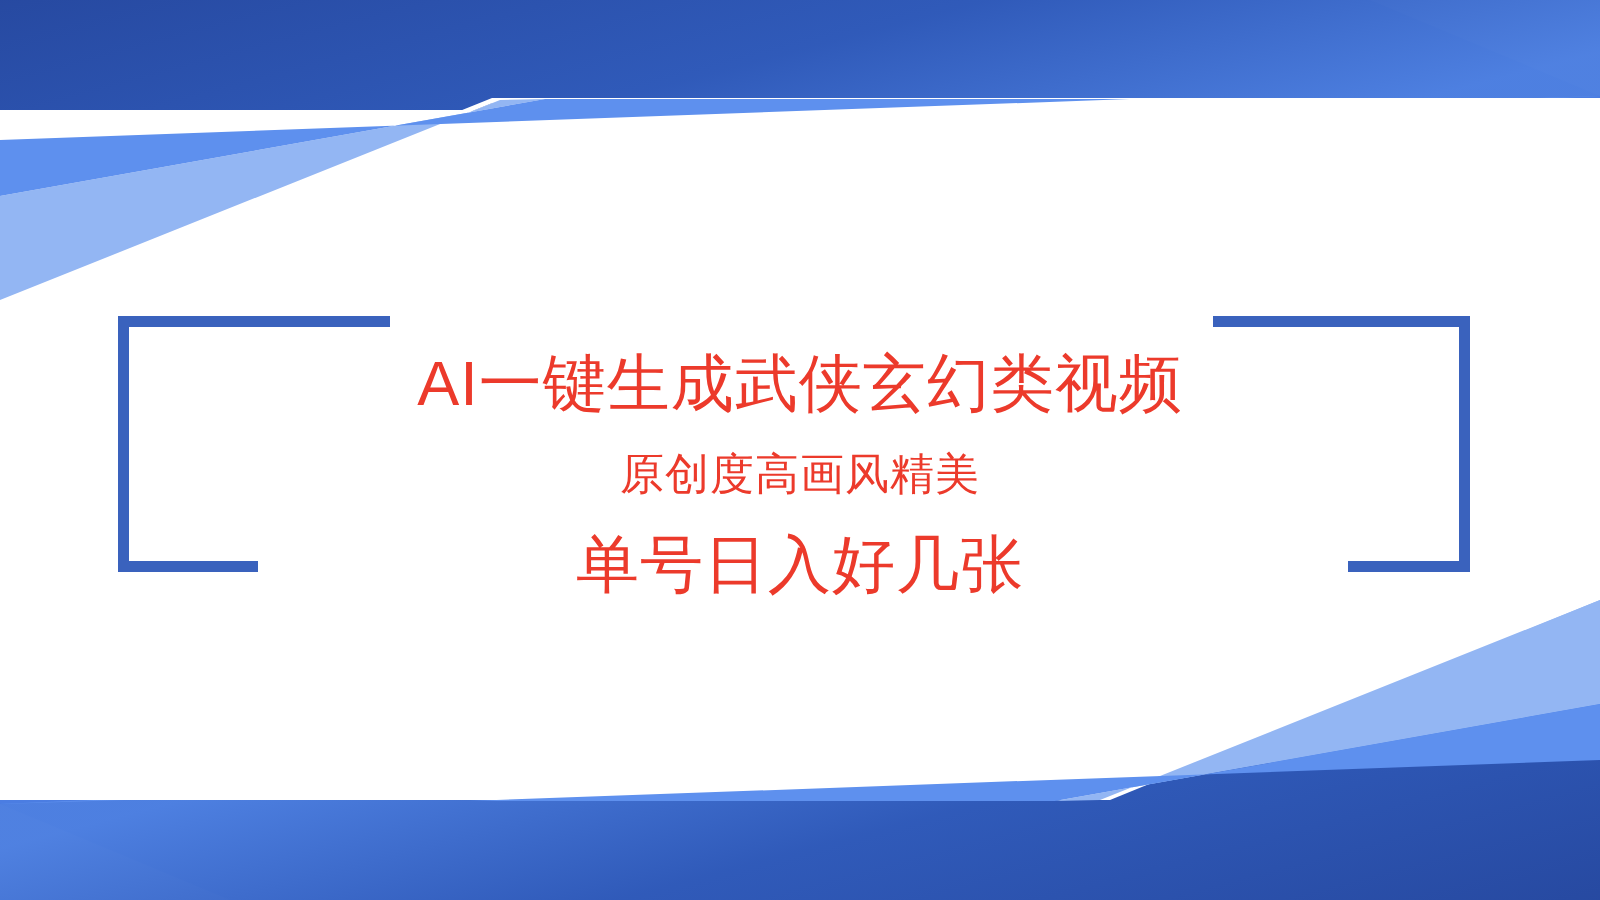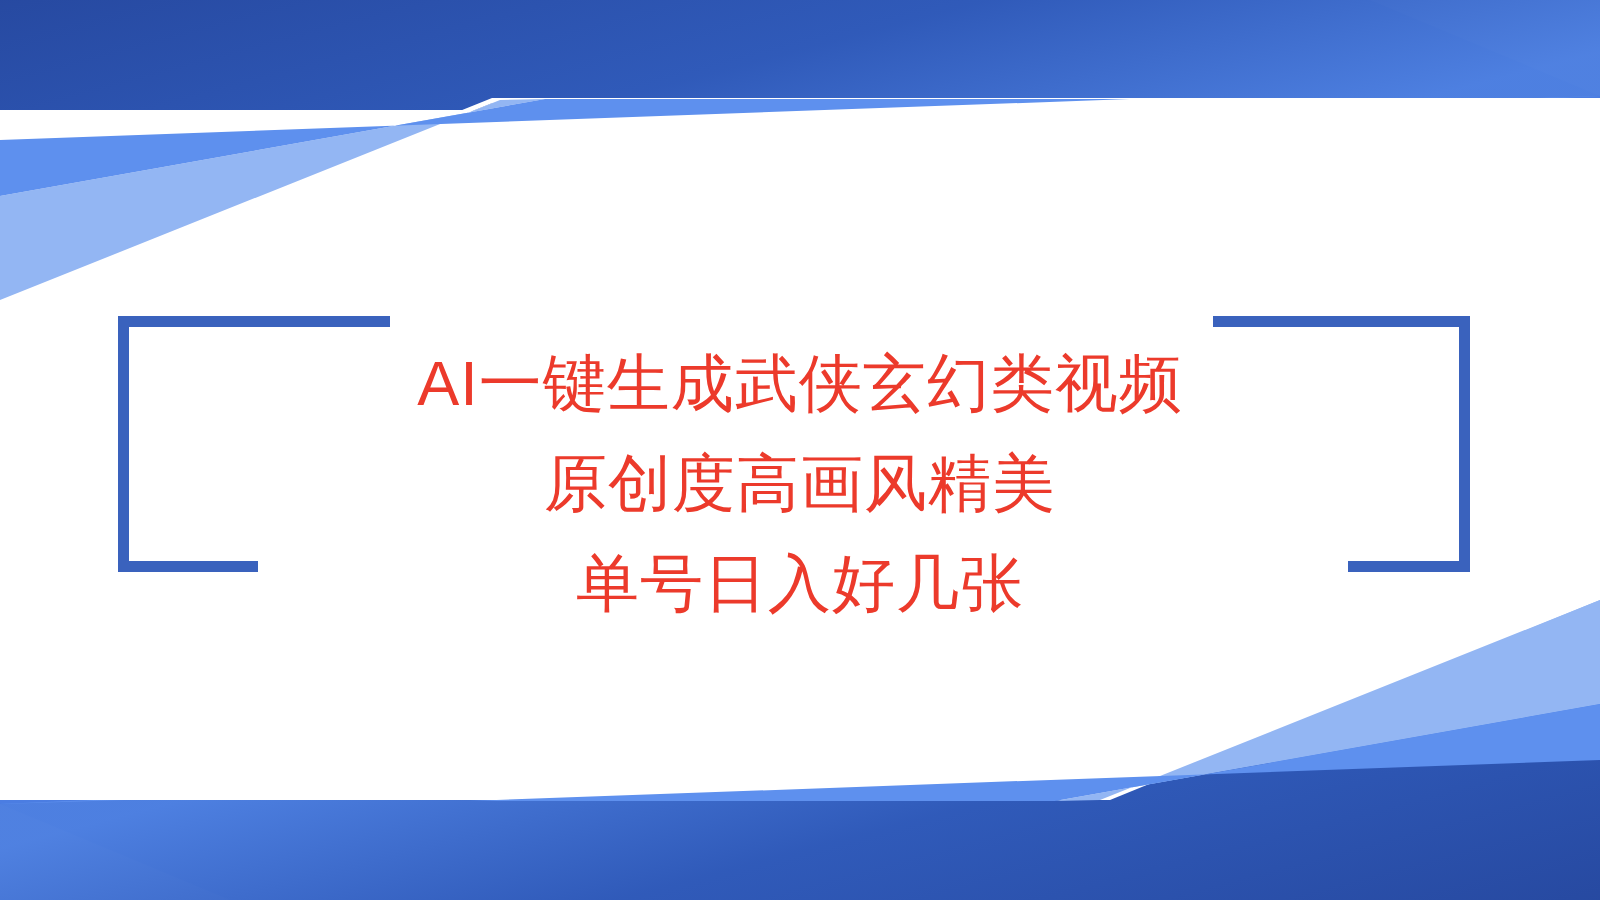--- a/index.html
+++ b/index.html
@@ -56,21 +56,21 @@
     font-weight:400;
     line-height:1.0;
     white-space:nowrap;
     user-select:none;
   }
   #headline .line {
     display:block;
     color:#ec3a2b;
   }
   #headline .line-1 { font-size:63px; letter-spacing:1px; margin-bottom:37px; }
-  #headline .line-2 { font-size:63px; letter-spacing:1px; margin-bottom:37px; }
+  #headline .line-2 { font-size:44px; letter-spacing:1px; margin-bottom:37px; }
   #headline .line-3 { font-size:63px; letter-spacing:1px; }
 </style>
 </head>
 <body>
 
 <div id="banner">
 
   <svg id="bg-art" viewBox="0 0 1600 900" preserveAspectRatio="none" xmlns="http://www.w3.org/2000/svg">
     <defs>
       <linearGradient id="gNavy" x1="0" y1="0" x2="1" y2="0.35">

